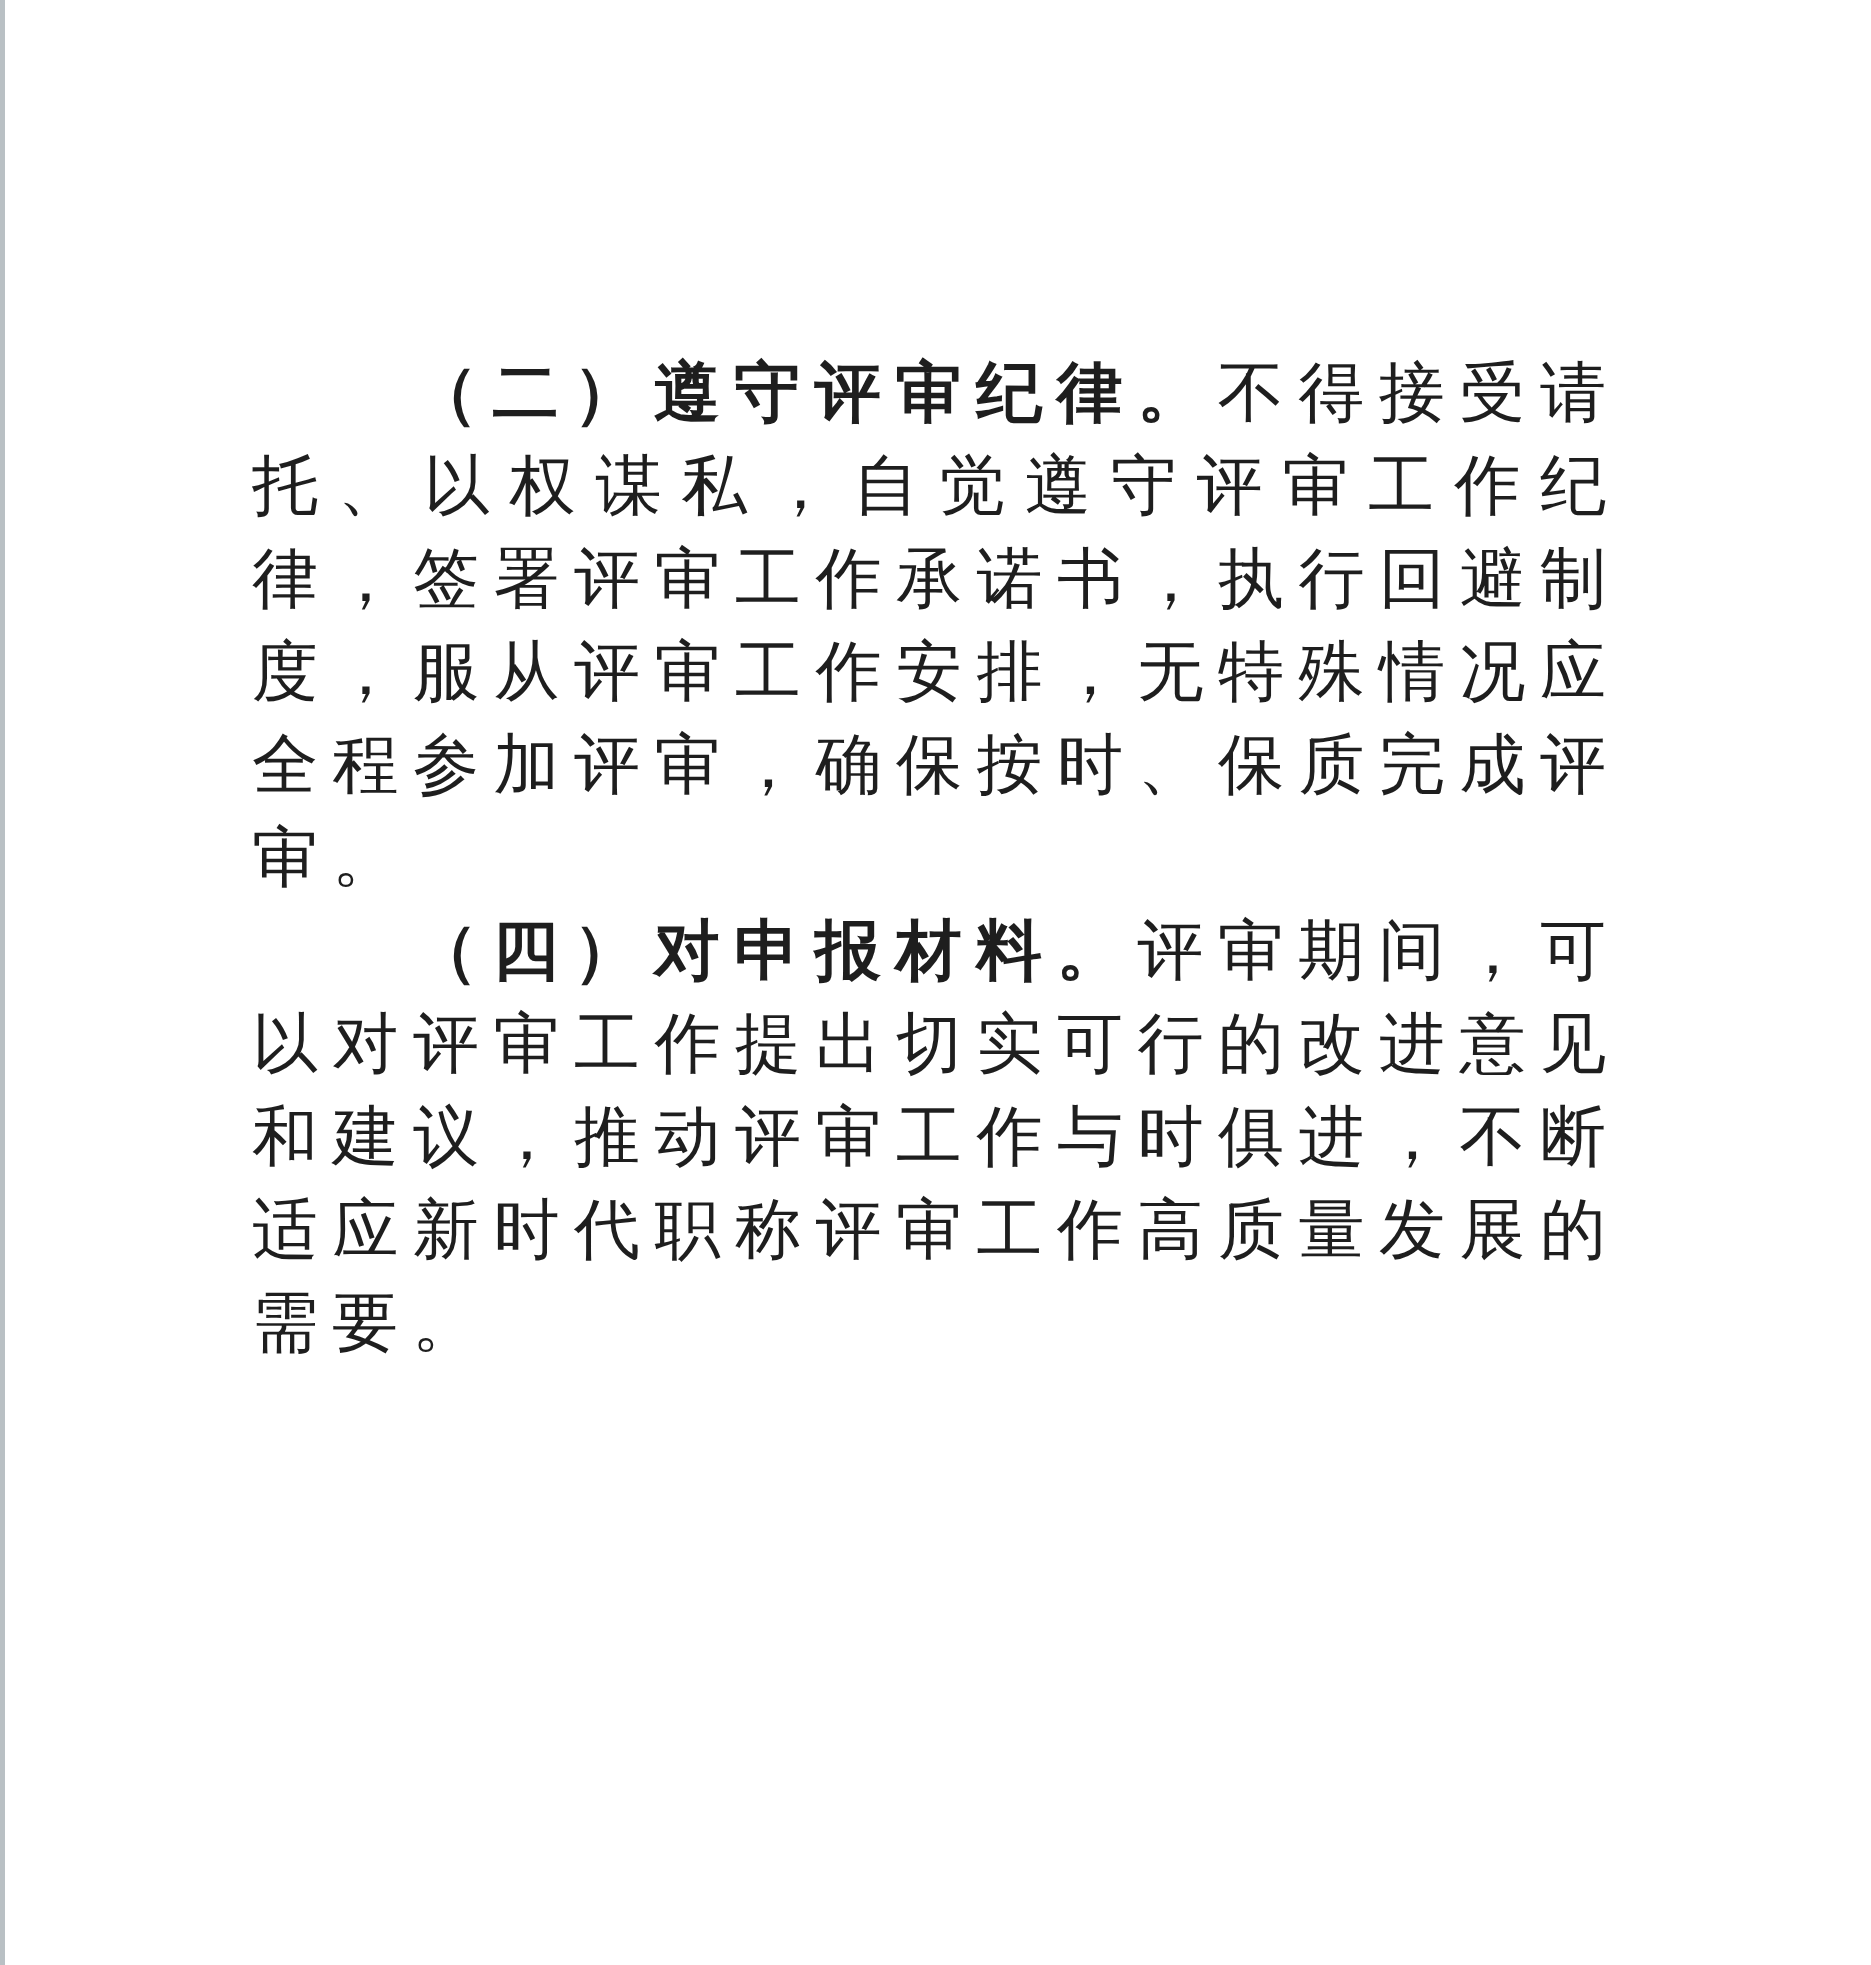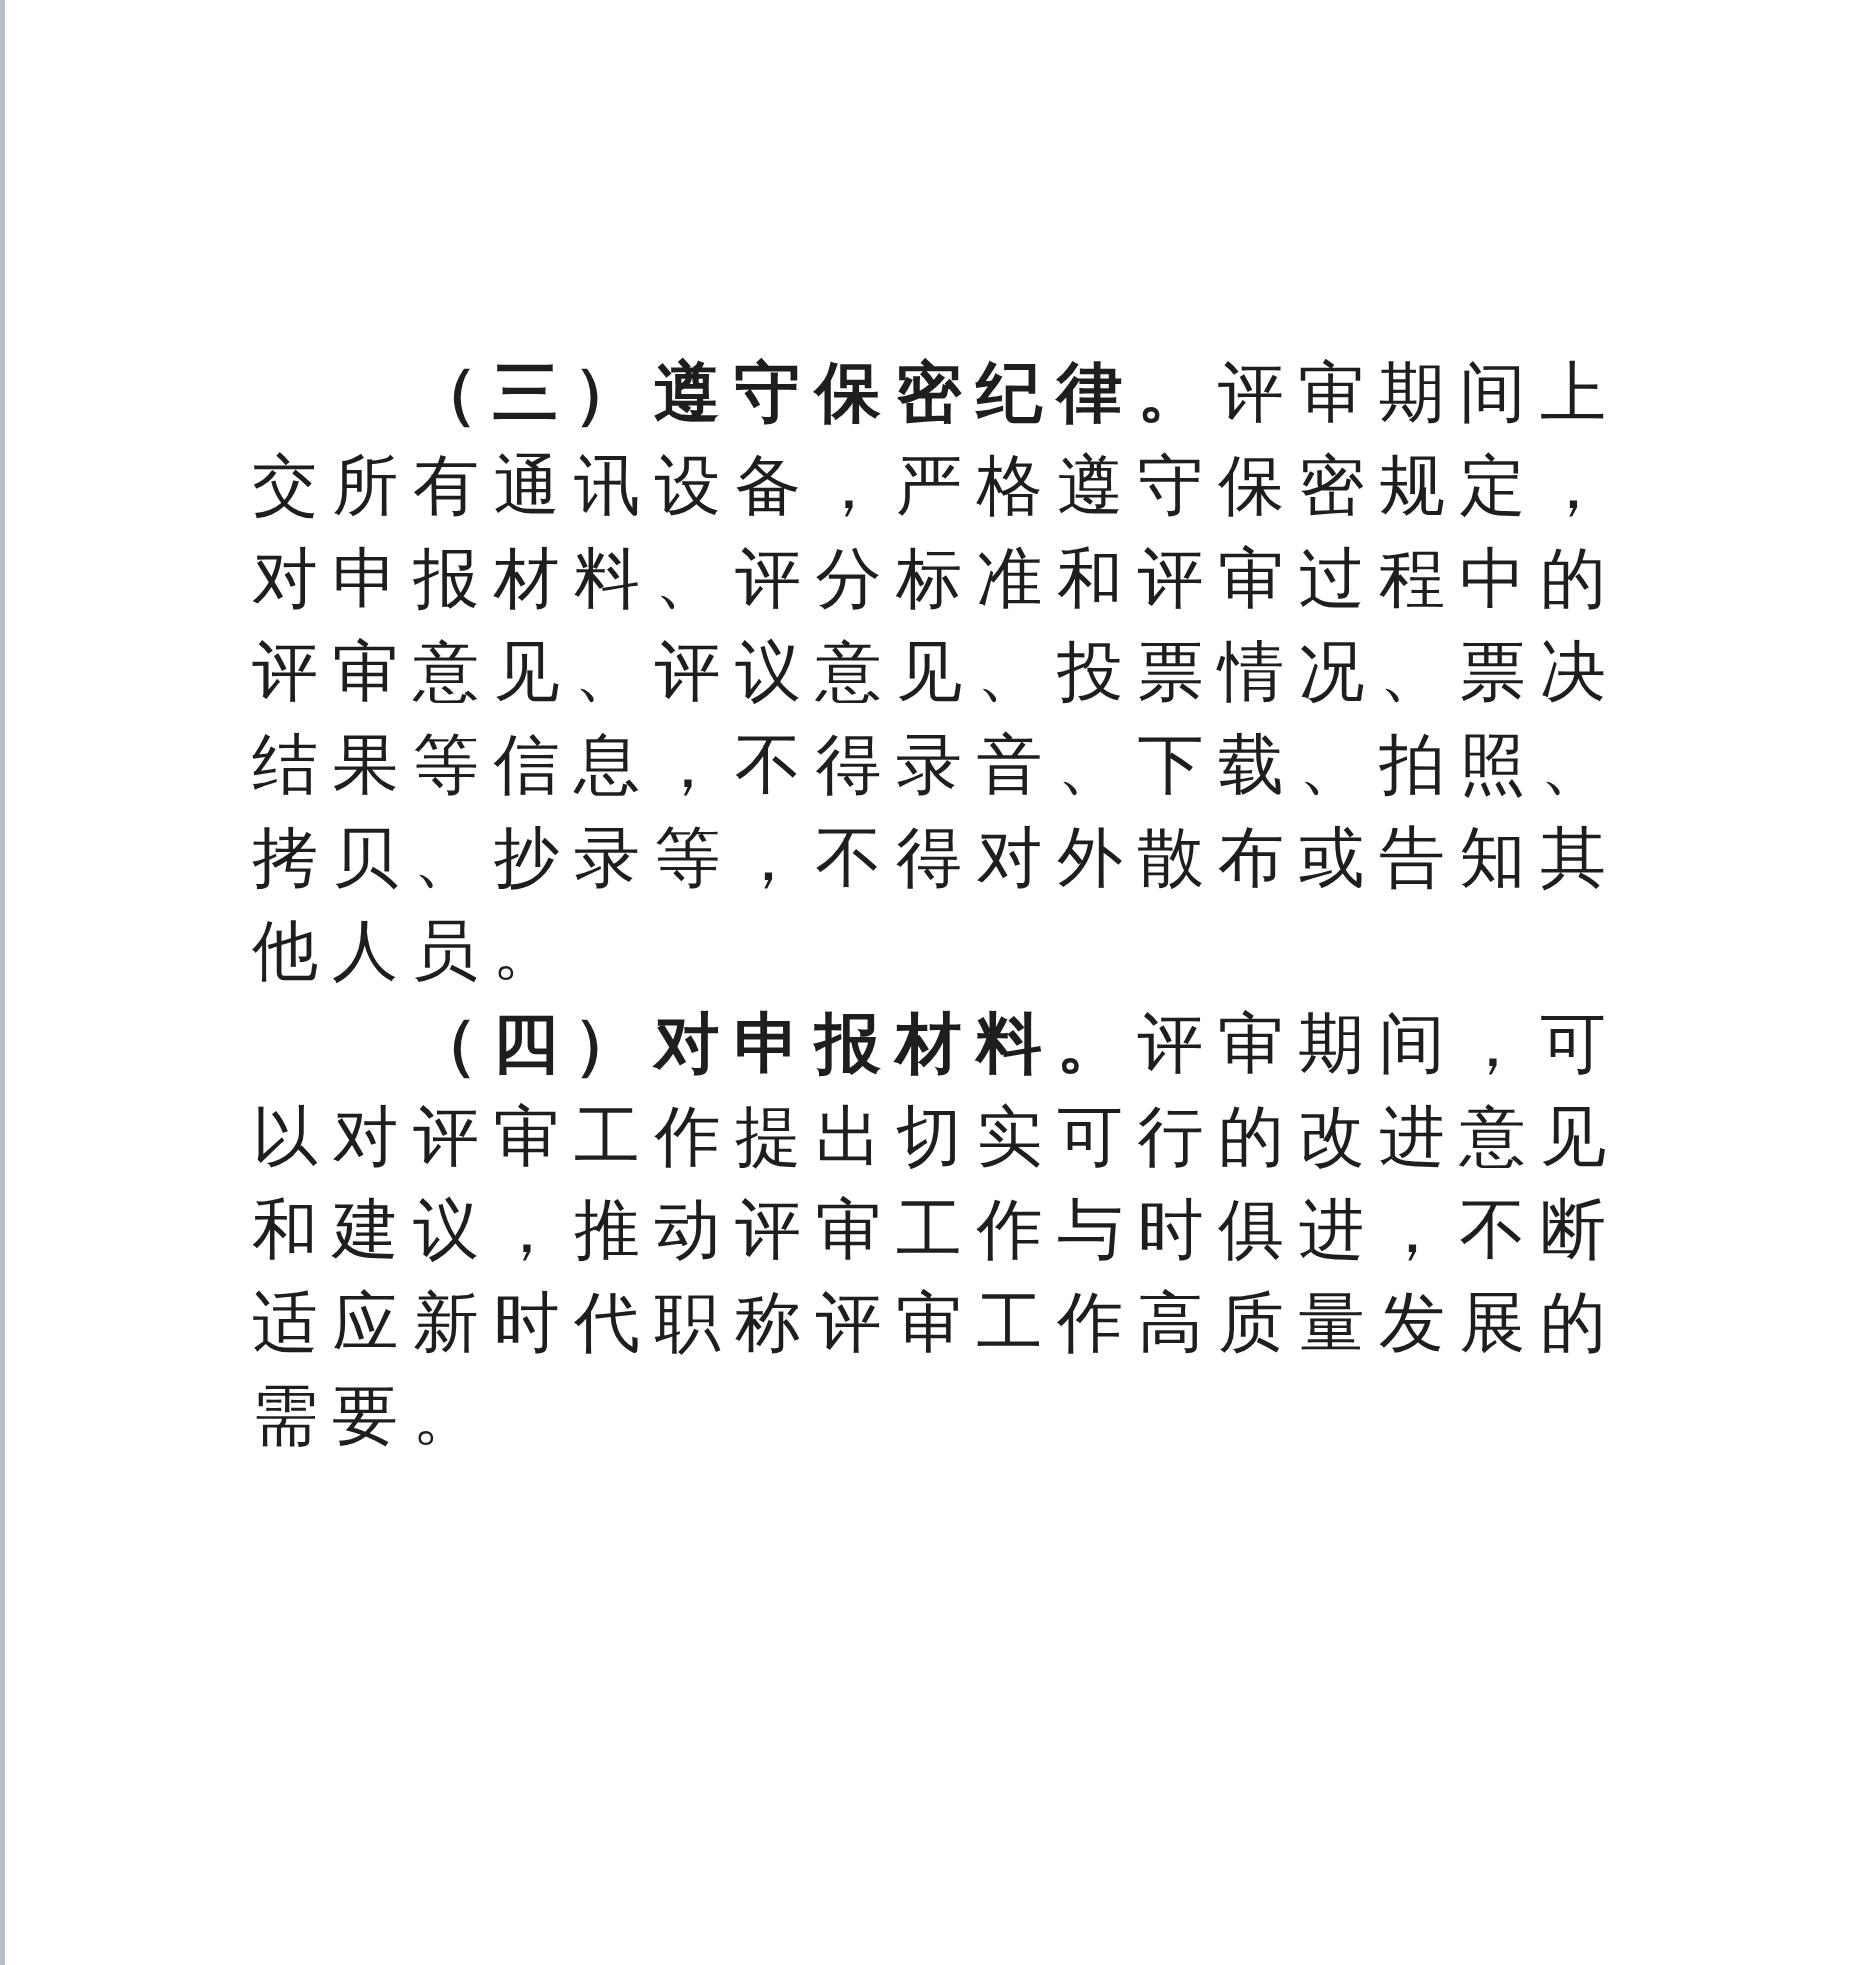--- a/index.html
+++ b/index.html
@@ -45,19 +45,19 @@
       font-weight: bold;
       font-family: "DejaVu Sans", "Liberation Sans", sans-serif;
     }
   </style>
 </head>
 <body>
 
 <div class="edge-strip"></div>
 
 <div class="page">
+  <p class="para indent"><span class="lead">（二）遵守评审纪律。</span><span>不得接受请托、以权谋私，自觉遵守评审工作纪律，签署评审工作承诺书，执行回避制度，服从评审工作安排，无特殊情况应全程参加评审，确保按时、保质完成评审。</span></p>
 
-  <p class="para indent"><span class="lead">（三）遵守保密纪律。</span><span>评审期间上交所有通讯设备，严格遵守保密规定，对申报材料、评分标准和评审过程中的评审意见、评议意见、投票情况、票决结果等信息，不得录音、下载、拍照、拷贝、抄录等，不得对外散布或告知其他人员。</span></p>
 
   <p class="para indent"><span class="lead">（四）对申报材料。</span><span>评审期间，可以对评审工作提出切实可行的改进意见和建议，推动评审工作与时俱进，不断适应新时代职称评审工作高质量发展的需要。</span></p>
 
 </div>
 
 
 </body></html>

